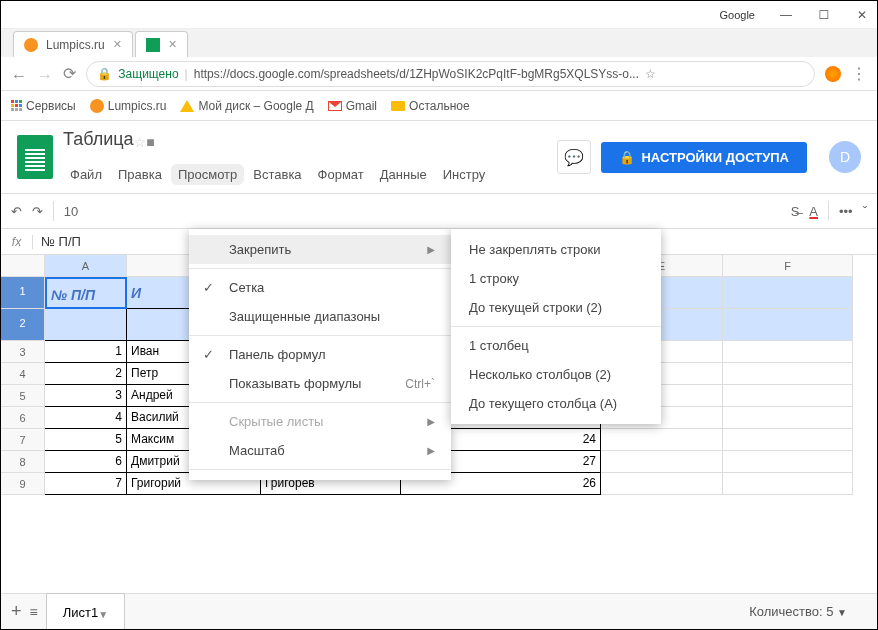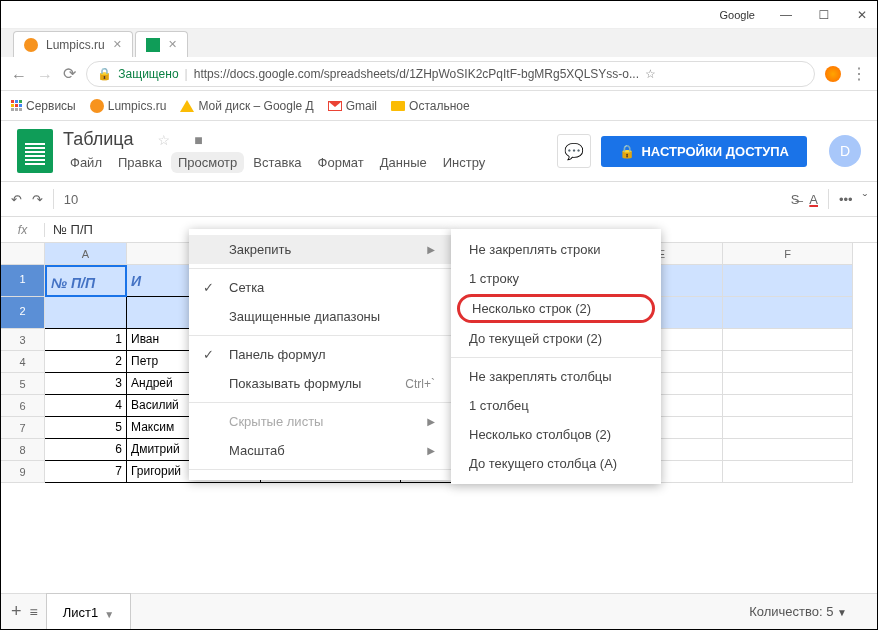--- a/index.html
+++ b/index.html
@@ -33,34 +33,34 @@
 .apps-icon span:nth-child(5){background:#ea4335}
 .apps-icon span:nth-child(6){background:#4285f4}
 .drive-tri{width:0;height:0;border-left:7px solid transparent;border-right:7px solid transparent;border-bottom:12px solid #fbbc05}
 .gmail-icon{width:14px;height:10px;border:1px solid #ea4335;position:relative}
 .gmail-icon::after{content:'';position:absolute;top:0;left:0;border-left:6px solid transparent;border-right:6px solid transparent;border-top:5px solid #ea4335}
 .folder-icon{width:14px;height:10px;background:#fbbc05;border-radius:1px}
 .docs-header{padding:8px 16px;display:flex;align-items:center;gap:10px;position:relative}
 .sheets-logo{width:36px;height:44px;background:#0f9d58;position:relative;border-radius:2px}
 .sheets-logo::after{content:'';position:absolute;top:14px;left:8px;right:8px;bottom:8px;background:repeating-linear-gradient(#fff,#fff 2px,#0f9d58 2px,#0f9d58 4px)}
 .doc-info{flex:1}
-.doc-title-row{display:flex;align-items:center;gap:24px}
+.doc-title-row{display:flex;align-items:flex-end;gap:0}
 .doc-title{font-size:18px;color:#444}
 .star-doc{color:#ccc;font-size:14px}
 .folder-doc{color:#888;font-size:14px}
-.menubar{display:flex;gap:2px;margin-top:2px}
+.menubar{display:flex;gap:2px;margin-top:14px}
 .menubar span{font-size:13px;color:#555;padding:3px 7px;cursor:pointer}
 .menubar span.active{background:#eee;border-radius:6px}
 .comments-btn{width:34px;height:34px;border:1px solid #ddd;border-radius:3px;display:flex;align-items:center;justify-content:center;color:#666}
 .share-btn{background:#1a73e8;color:#fff;padding:8px 18px;border-radius:3px;font-size:13px;font-weight:bold;display:flex;align-items:center;gap:6px}
 .avatar-d{width:32px;height:32px;border-radius:50%;background:#a8c7fa;color:#fff;display:flex;align-items:center;justify-content:center;font-size:14px;margin-left:12px}
 .toolbar{height:36px;border-top:1px solid #ddd;border-bottom:1px solid #ddd;display:flex;align-items:center;padding:0 10px;gap:10px;color:#666;font-size:13px}
 .toolbar-sep{width:1px;height:20px;background:#ddd}
 .formula-bar{height:26px;display:flex;align-items:center;border-bottom:1px solid #ddd}
-.fx{width:44px;text-align:center;color:#888;font-style:italic;font-size:12px;border-right:1px solid #ddd}
+.fx{width:32px;text-align:center;color:#888;font-style:italic;font-size:12px;border-right:1px solid #ddd}
 .formula-input{flex:1;padding:0 8px;font-size:13px;color:#333}
 .sheet{position:relative}
 .col-headers{display:flex;height:22px}
 .corner{width:44px;background:#f8f8f8;border-right:1px solid #ddd;border-bottom:1px solid #ddd}
 .col-h{background:#f8f8f8;border-right:1px solid #ddd;border-bottom:1px solid #ddd;text-align:center;font-size:11px;color:#666;line-height:22px}
 .col-h.sel{background:#cfe2ff}
 .row{display:flex;height:22px}
 .row-h{width:44px;background:#f8f8f8;border-right:1px solid #ddd;border-bottom:1px solid #ddd;text-align:center;font-size:11px;color:#666;line-height:22px}
 .row-h.sel{background:#5b8fd6;color:#fff}
 .cell{border-right:1px solid #ddd;border-bottom:1px solid #ddd;font-size:12px;padding:2px 4px;line-height:17px;overflow:hidden}
@@ -76,21 +76,21 @@
 .dd-item.hover{background:#eee}
 .dd-item.disabled{color:#aaa}
 .dd-sep{height:1px;background:#e5e5e5;margin:4px 0}
 .dd-check::before{content:'✓';position:absolute;left:14px;color:#555}
 .dd-arrow{color:#888;font-size:10px}
 .dd-shortcut{color:#888;font-size:12px}
 .dropdown2{position:absolute;left:450px;top:228px;width:210px;background:#fff;box-shadow:0 2px 10px rgba(0,0,0,0.3);z-index:11;padding:6px 0}
 .dd2-item{padding:7px 18px;font-size:13px;color:#444}
 .dd2-item.highlight{border:3px solid #e03030;border-radius:16px;margin:1px 6px;padding:4px 12px}
 .sheet-tabs{position:absolute;bottom:0;left:0;right:0;height:36px;border-top:1px solid #ddd;display:flex;align-items:center;padding:0 10px;gap:8px;background:#f8f8f8}
-.sheet-tab{background:#fff;border:1px solid #ccc;border-bottom:none;padding:11px 16px;font-size:13px;display:flex;align-items:flex-end;gap:6px}
+.sheet-tab{background:#fff;border:1px solid #ccc;border-bottom:none;padding:11px 16px;font-size:13px;display:flex;align-items:flex-end;}
 .count-label{margin-left:auto;font-size:13px;color:#555;padding-right:20px}
 .underline-a{text-decoration:underline;text-decoration-color:#e03030;text-decoration-thickness:2px}
 </style>
 </head>
 <body>
 
 <div class="titlebar">
   <span class="titlebar-user">Google</span>
   <span class="win-btn">—</span>
   <span class="win-btn">☐</span>
@@ -322,24 +322,22 @@
   <div class="dd-item">
     <span>Масштаб</span>
     <span class="dd-arrow">▶</span>
   </div>
   <div class="dd-sep"></div>
 </div>
 
 <div class="dropdown2">
   <div class="dd2-item">Не закреплять строки</div>
   <div class="dd2-item">1 строку</div>
-  <div class="dd2-item highlight">Несколько строк (2)</div>
   <div class="dd2-item">До текущей строки (2)</div>
   <div class="dd-sep"></div>
-  <div class="dd2-item">Не закреплять столбцы</div>
   <div class="dd2-item">1 столбец</div>
   <div class="dd2-item">Несколько столбцов (2)</div>
   <div class="dd2-item">До текущего столбца (A)</div>
 </div>
 
 <div class="sheet-tabs">
   <span style="font-size:18px;color:#666">+</span>
   <span style="font-size:14px;color:#666">≡</span>
   <div class="sheet-tab">
     <span>Лист1</span>

